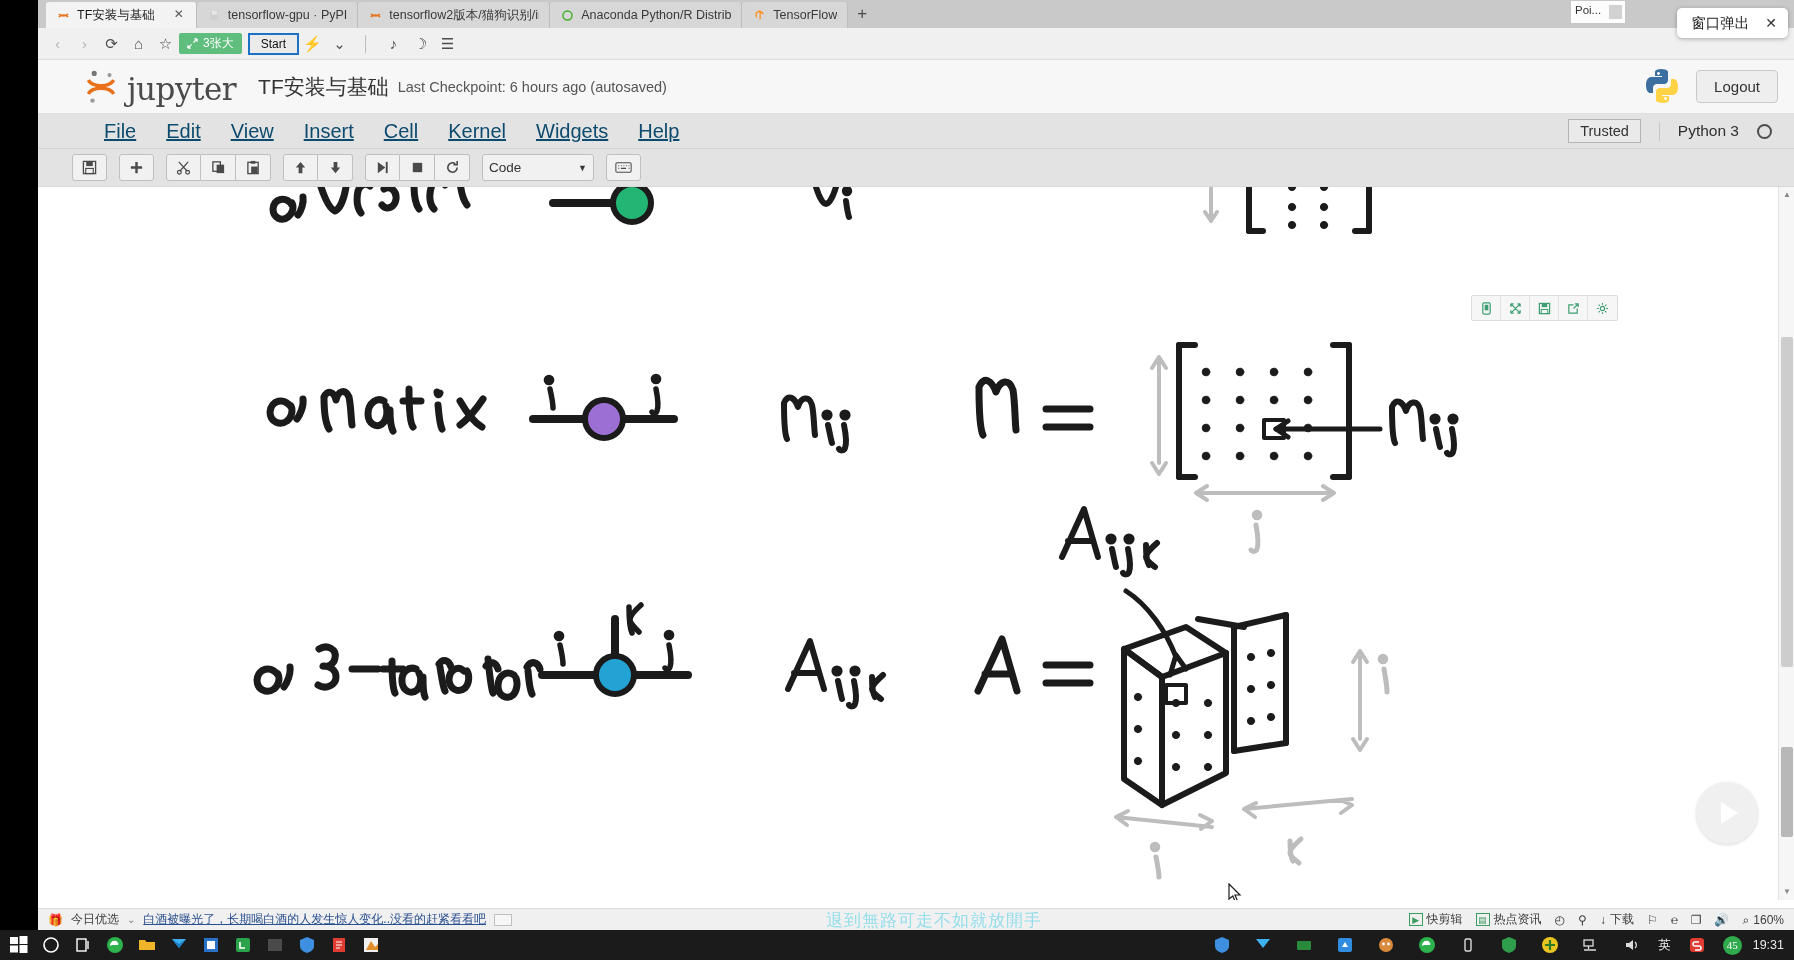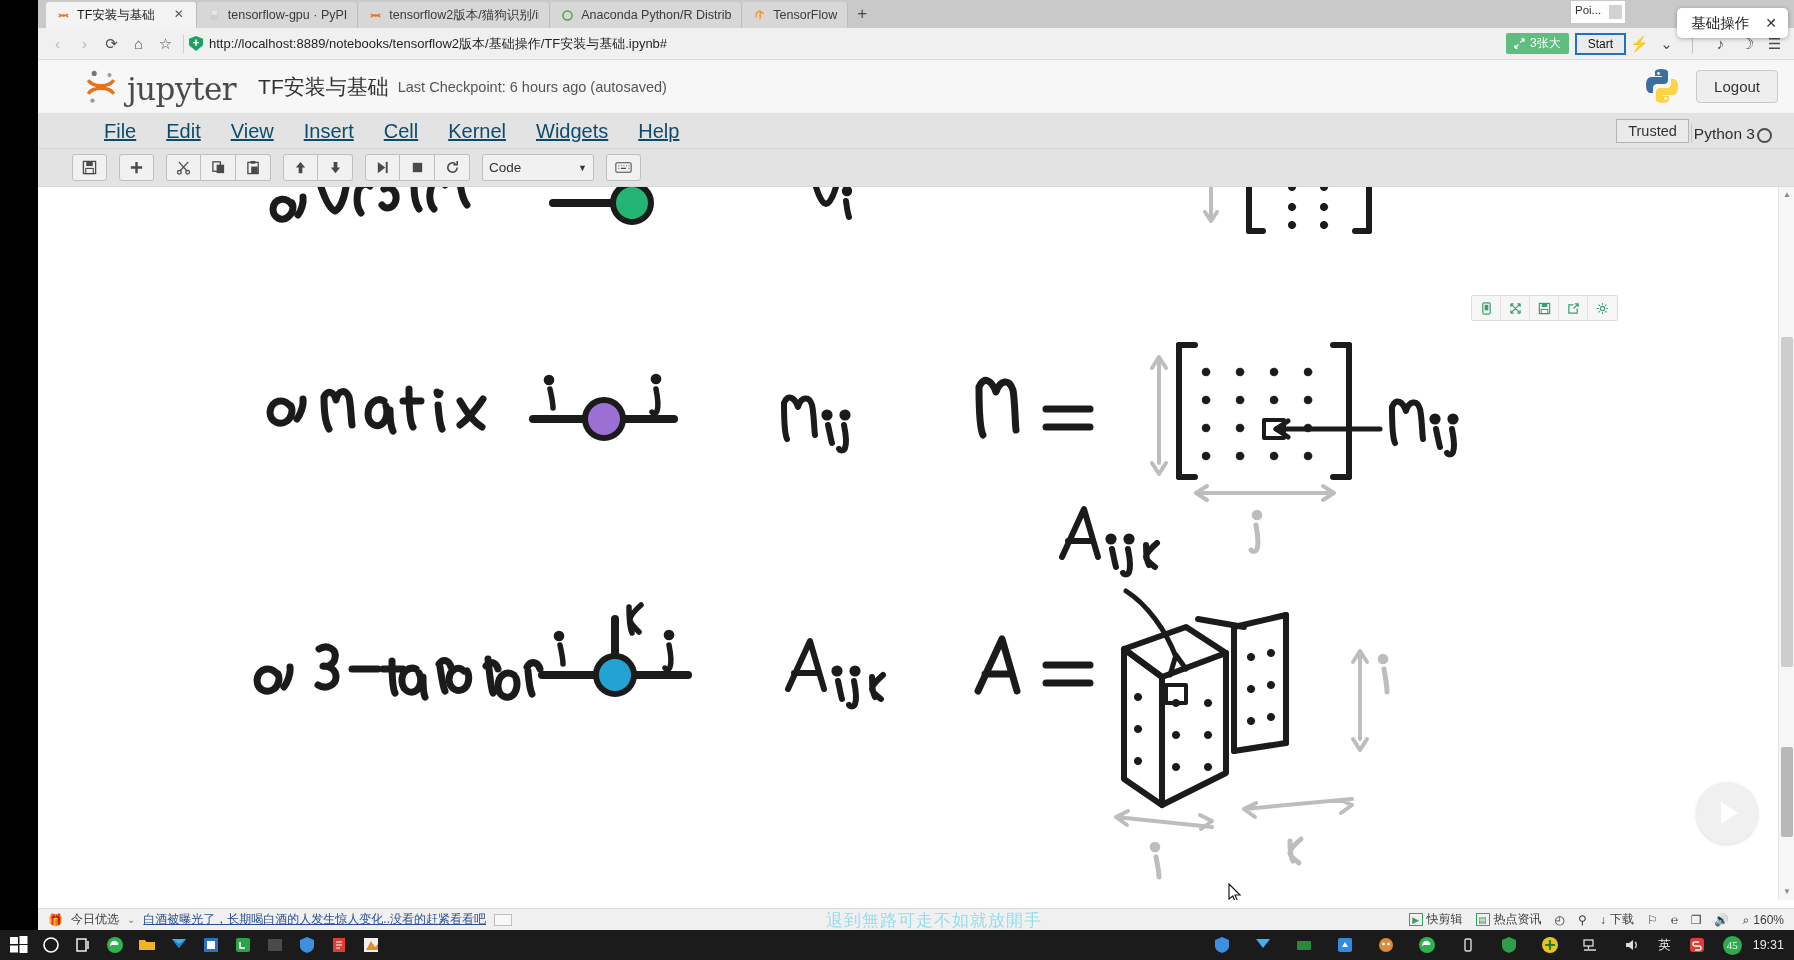--- a/index.html
+++ b/index.html
@@ -132,21 +132,21 @@
 
   .jmenubar {
     height: 35px; background: #e3e3e3; border-bottom: 1px solid #d2d2d2;
     display: flex; align-items: center; padding-left: 46px; position: relative;
   }
   .jmenu-inner {
     display: flex; align-items: center; gap: 30px; padding-left: 20px;
   }
   .jmenu-item { font-size: 20px; color: #0c4a6e; cursor: pointer; text-decoration: underline; }
   .jmenu-right {
-    position: absolute; right: 22px; display: flex; align-items: flex-end; gap: 2px; margin-left: 14px;
+    position: absolute; right: 22px; display: flex; align-items: center; gap: 18px; margin-left: 14px;
   }
   .trusted {
     border: 1px solid #b4b4b4; background: #eaeaea; font-size: 14.5px;
     color: #333; padding: 3px 11px; cursor: pointer;
   }
   .vbar { width: 1px; height: 19px; background: #c5c5c5; }
   .kernel-name { font-size: 15.5px; color: #2f2f2f; }
   .kernel-idle {
     width: 15px; height: 15px; border: 2px solid #4d4d4d; border-radius: 50%;
   }
@@ -331,45 +331,40 @@
       </div>
     </div>
 
     <div class="navbar">
       <div class="navicon dim">‹</div>
       <div class="navicon dim">›</div>
       <div class="navicon">⟳</div>
       <div class="navicon">⌂</div>
       <div class="navicon">☆</div>
 
-      <div class="urlbar">
-        <span class="sep"></span>
-        <span class="shield"></span>
-        <span class="url-text">http://localhost:8889/notebooks/tensorflow2版本/基础操作/TF安装与基础.ipynb#</span>
-      </div>
 
       <div class="nav-right">
         <div class="green-badge">
           <svg width="11" height="11" viewBox="0 0 12 12">
             <path d="M1 11L5 7M1 11v-3M1 11h3M11 1L7 5M11 1v3M11 1H8" stroke="#fff" stroke-width="1.4" fill="none"></path>
           </svg>
           <span>3张大</span>
         </div>
         <div class="start-btn">Start</div>
         <div class="navicon bolt">⚡</div>
         <div class="navicon">⌄</div>
         <div class="navicon" style="color:#c0c0c0">│</div>
         <div class="navicon">♪</div>
         <div class="navicon">☽</div>
         <div class="navicon">☰</div>
       </div>
     </div>
 
     <div class="win-popup">
-      <span>基础操作</span>
+      <span>窗口弹出</span>
       <span class="x">✕</span>
     </div>
 
     <div class="jpage">
 
       <div class="jheader">
         <div class="logo-wrap">
           <svg class="jlogo-mark" viewBox="0 0 40 42">
             <circle cx="12" cy="5" r="3" fill="#767677"></circle>
             <circle cx="30" cy="7" r="2.4" fill="#9b9b9b"></circle>

